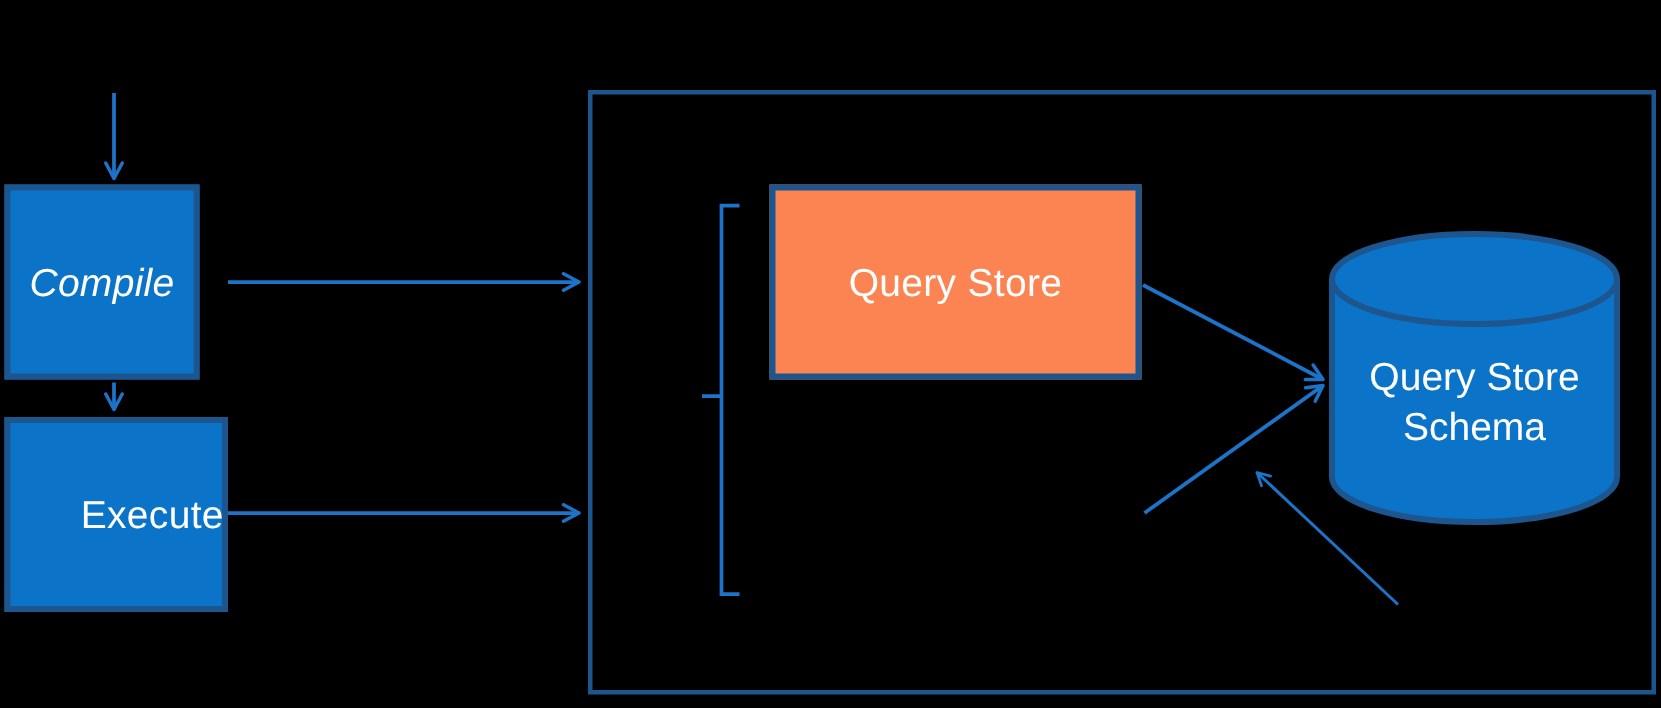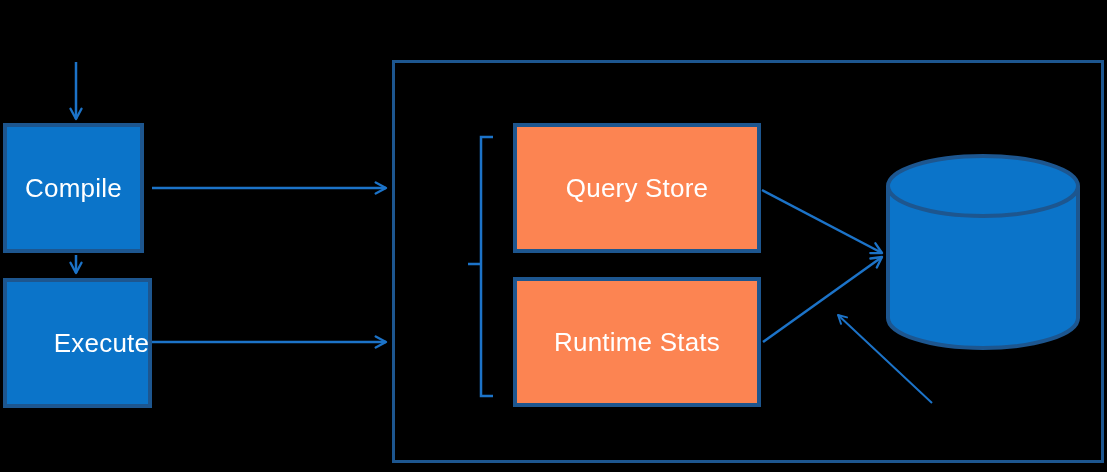--- a/index.html
+++ b/index.html
@@ -34,21 +34,21 @@
   }
   .node-blue {
     background: var(--blue-fill);
     border: 4px solid var(--blue-border);
   }
   .node-orange {
     background: var(--orange-fill);
     border: 4px solid var(--blue-border);
   }
 
-  .compile-box  { left: 3px;   top: 123px; width: 141px; height: 130px; }
+  .compile-box  { left: 3px;   top: 123px; width: 130px; height: 130px; font-style: italic; }
   .execute-box  { left: 3px;   top: 278px; width: 149px; height: 130px; padding-left: 48px; }
   .plan-box     { left: 513px; top: 123px; width: 248px; height: 130px; }
   .runtime-box  { left: 513px; top: 277px; width: 248px; height: 130px; }
 
   .container-box {
     position: absolute;
     left: 392px; top: 60px;
     width: 712px; height: 403px;
     border: 3px solid var(--blue-border);
     background: transparent;
@@ -110,23 +110,20 @@
   <div class="node node-blue compile-box">
     <span>Compile</span>
   </div>
   <div class="node node-blue execute-box">
     <span>Execute</span>
   </div>
 
   <div class="node node-orange plan-box">
     <span>Query Store</span>
   </div>
-  <div class="node node-orange runtime-box">
-    <span>Runtime Stats</span>
-  </div>
 
   <svg class="connector-layer" width="1107" height="472" viewBox="0 0 1107 472" xmlns="http://www.w3.org/2000/svg">
     <defs>
       <marker id="arrowhead" viewBox="0 0 10 10" refX="8.5" refY="5" markerWidth="5.5" markerHeight="5.5" orient="auto" markerUnits="strokeWidth">
         <path class="arrowhead-path" d="M1,1 L8.5,5 L1,9"></path>
       </marker>
     </defs>
 
     <g>
       <path class="cyl-shape" d="M888,186 V318 A95,30 0 0 0 1078,318 V186"></path>
@@ -137,14 +134,15 @@
     <line class="edge-line" x1="76" y1="255" x2="76" y2="273" marker-end="url(#arrowhead)"></line>
     <line class="edge-line" x1="152" y1="188" x2="386" y2="188" marker-end="url(#arrowhead)"></line>
     <line class="edge-line" x1="152" y1="342" x2="386" y2="342" marker-end="url(#arrowhead)"></line>
     <line class="edge-line" x1="762" y1="190" x2="882" y2="253" marker-end="url(#arrowhead)"></line>
     <line class="edge-line" x1="763" y1="342" x2="882" y2="257" marker-end="url(#arrowhead)"></line>
     <line class="edge-line thin" x1="932" y1="403" x2="838" y2="315" marker-end="url(#arrowhead)"></line>
 
     <polyline class="bracket-line" points="493,137 481,137 481,264 468,264 481,264 481,396 493,396"></polyline>
   </svg>
 
+  <div class="cylinder-label">Query Store Schema</div>
 
 </div>
 
 </body></html>

